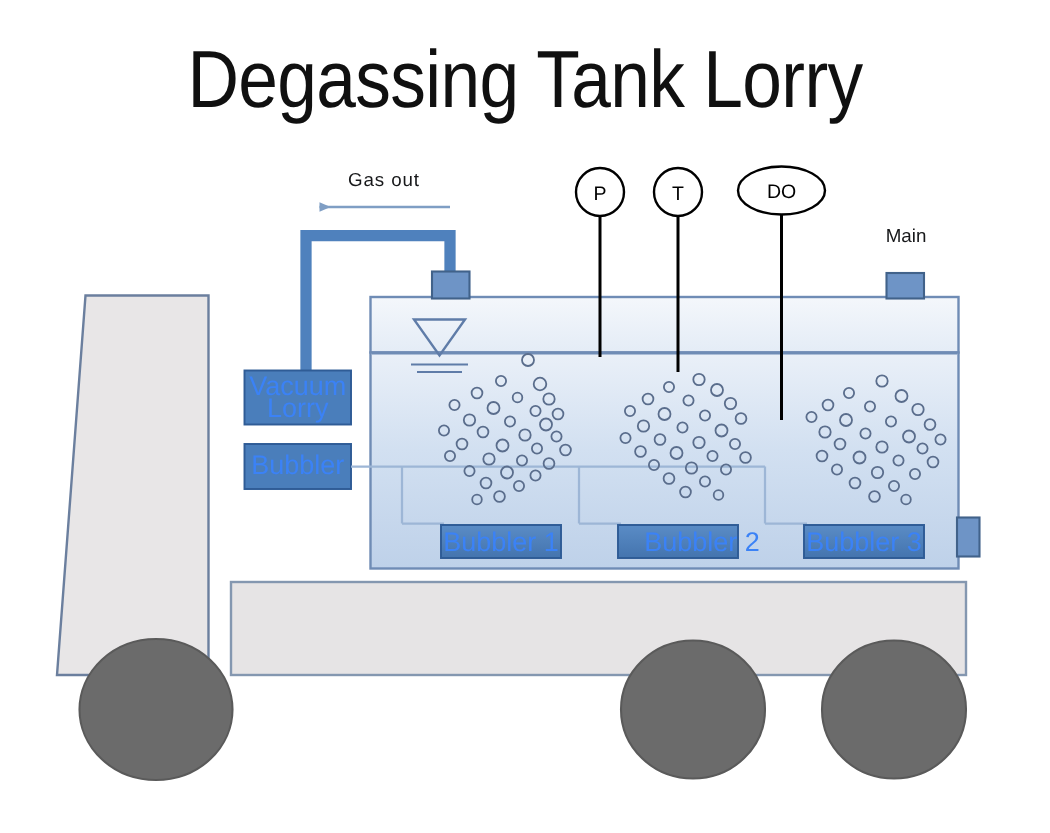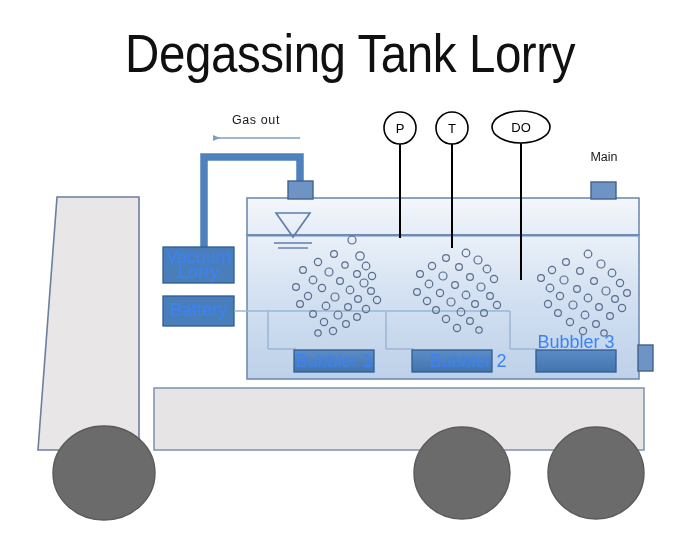--- a/index.html
+++ b/index.html
@@ -300,25 +300,25 @@
       <ellipse cx="596" cy="473" rx="48" ry="46" fill="#6b6b6b" stroke="#5a5a5a" stroke-width="1.4"></ellipse>
     </g>
 
   </svg>
 
   <div class="lbl gasout" style="left:232px; top:113px;">Gas out</div>
 
   <div class="lbl lbl-white" style="left:163px; top:250px; width:71px;">Vacuum</div>
   <div class="lbl lbl-white" style="left:163px; top:265px; width:71px;">Lorry</div>
 
-  <div class="lbl lbl-white" style="left:163px; top:303px; width:71px;">Battery</div>
+  <div class="lbl lbl-white" style="left:163px; top:303px; width:71px;">Bubbler</div>
 
   <div class="lbl mainlbl" style="left:549px; top:150px; width:110px;">Main</div>
 
   <div class="lbl sensor-letter" style="left:384px; top:121px; width:32px;">P</div>
   <div class="lbl sensor-letter" style="left:436px; top:121px; width:32px;">T</div>
   <div class="lbl sensor-letter" style="left:492px; top:120px; width:58px;">DO</div>
 
   <div class="lbl lbl-white" style="left:294px; top:354px; width:80px;">Bubbler 1</div>
   <div class="lbl lbl-white" style="left:428px; top:354px; width:80px;">Bubbler 2</div>
-  <div class="lbl lbl-white" style="left:536px; top:335px; width:80px;">Bubbler 3</div>
+  <div class="lbl lbl-white" style="left:536px; top:354px; width:80px;">Bubbler 3</div>
 
 </div>
 
 </body></html>

